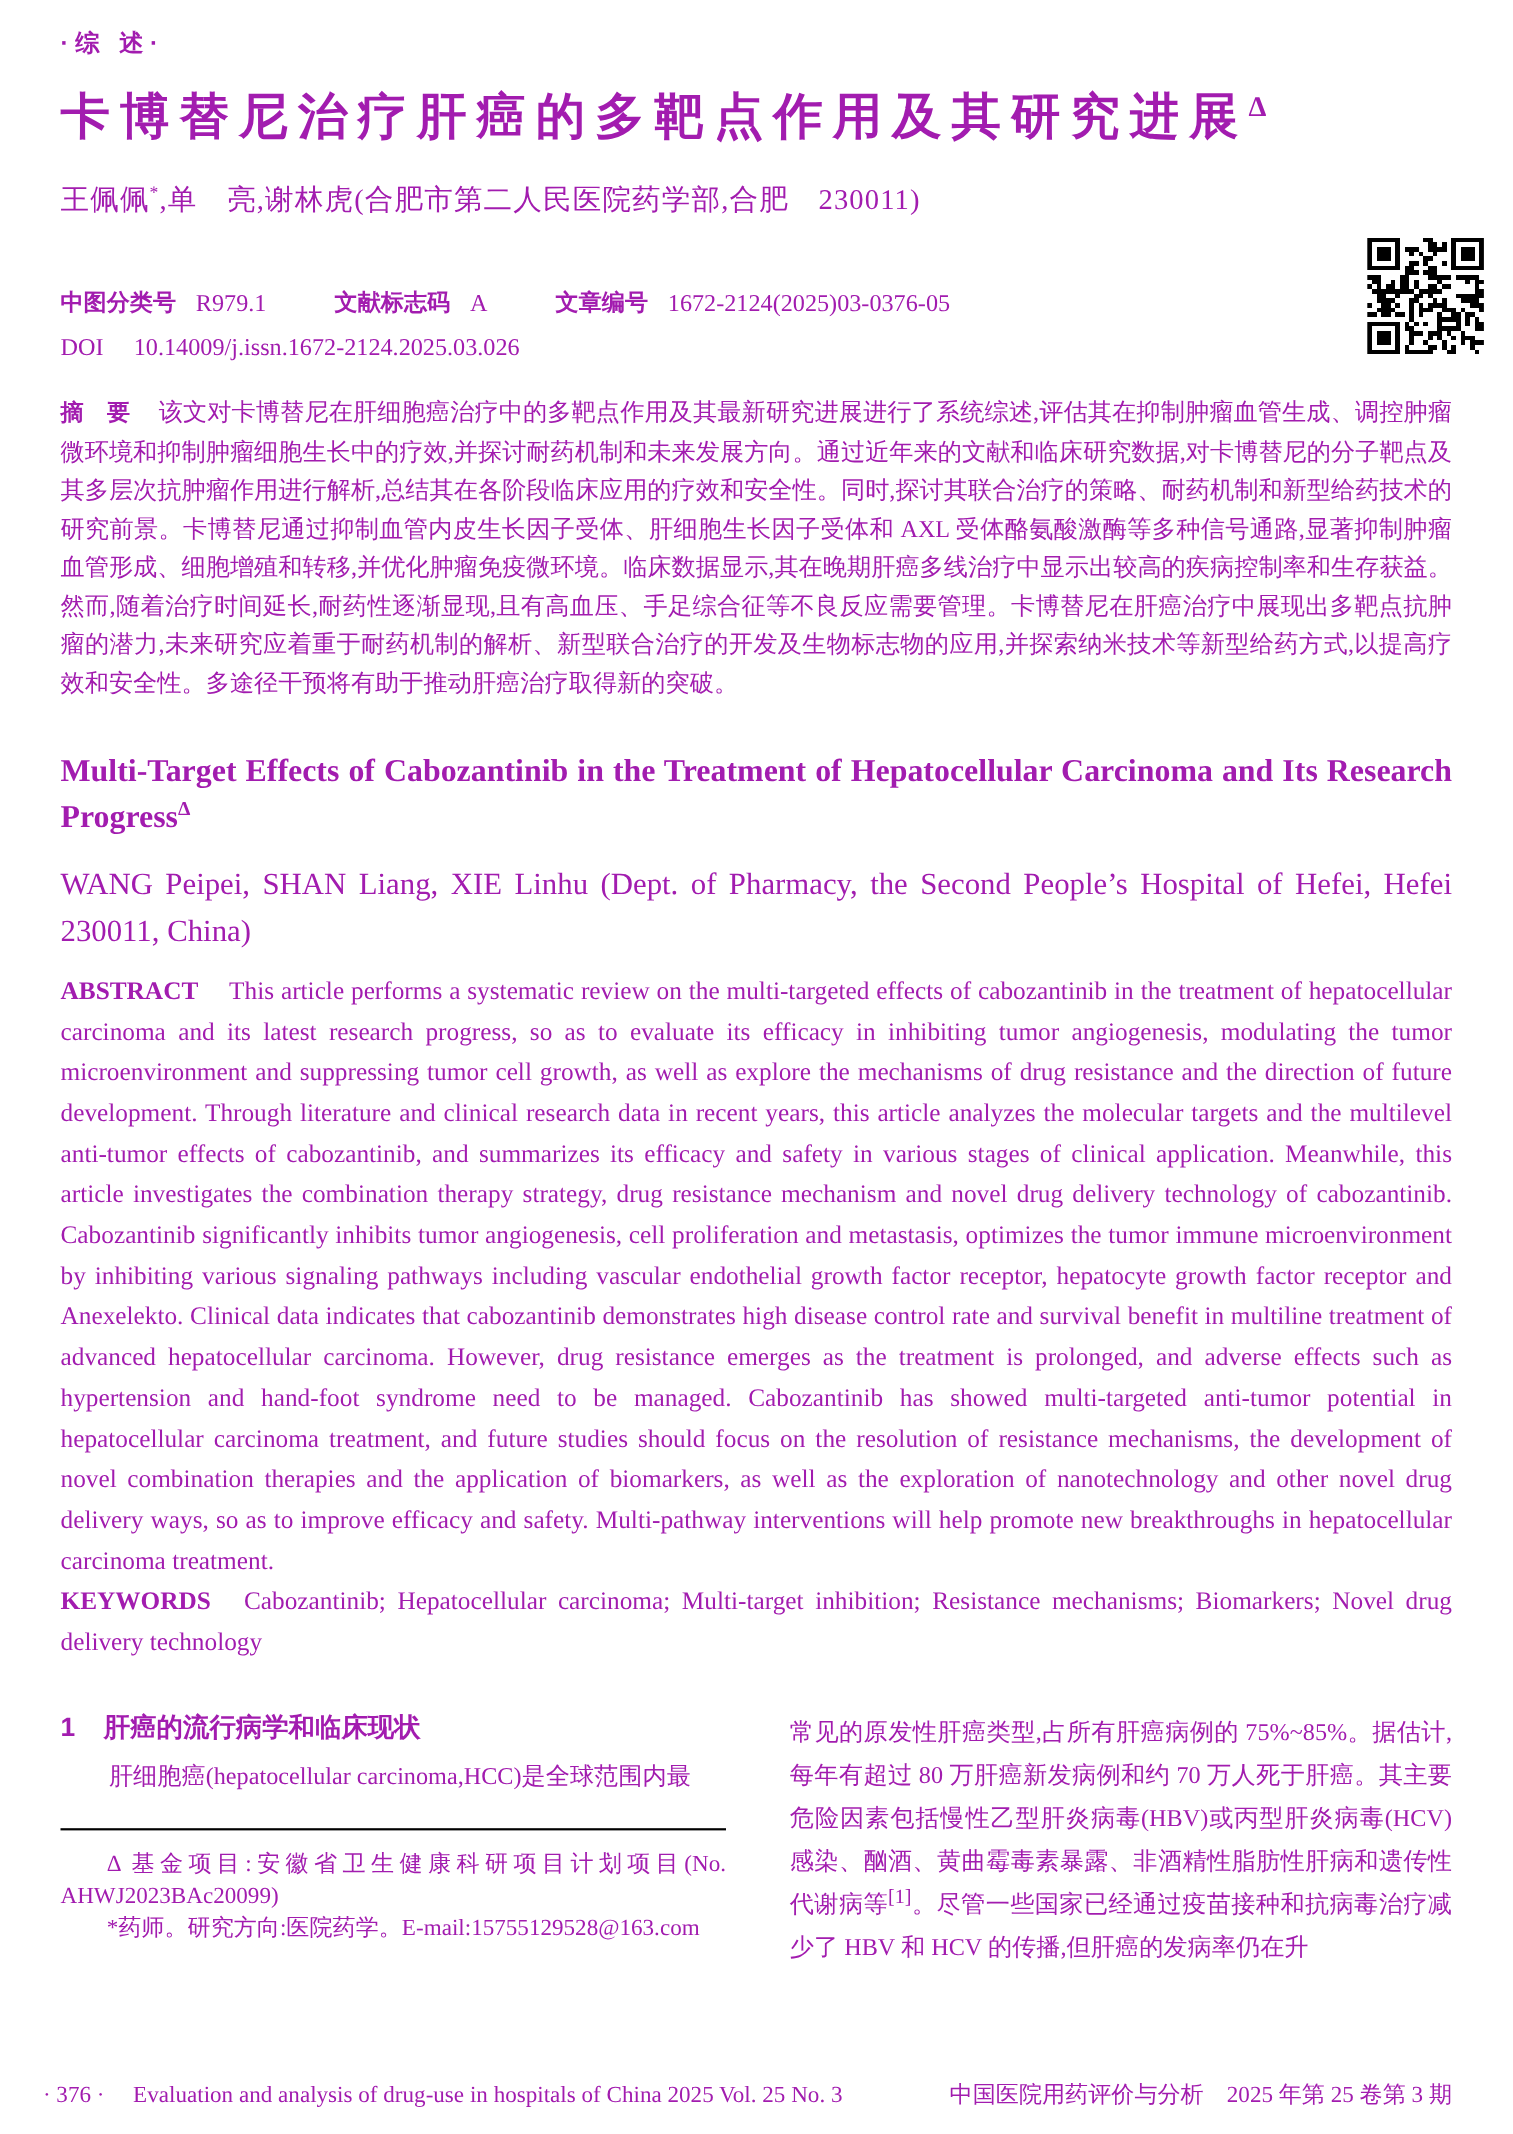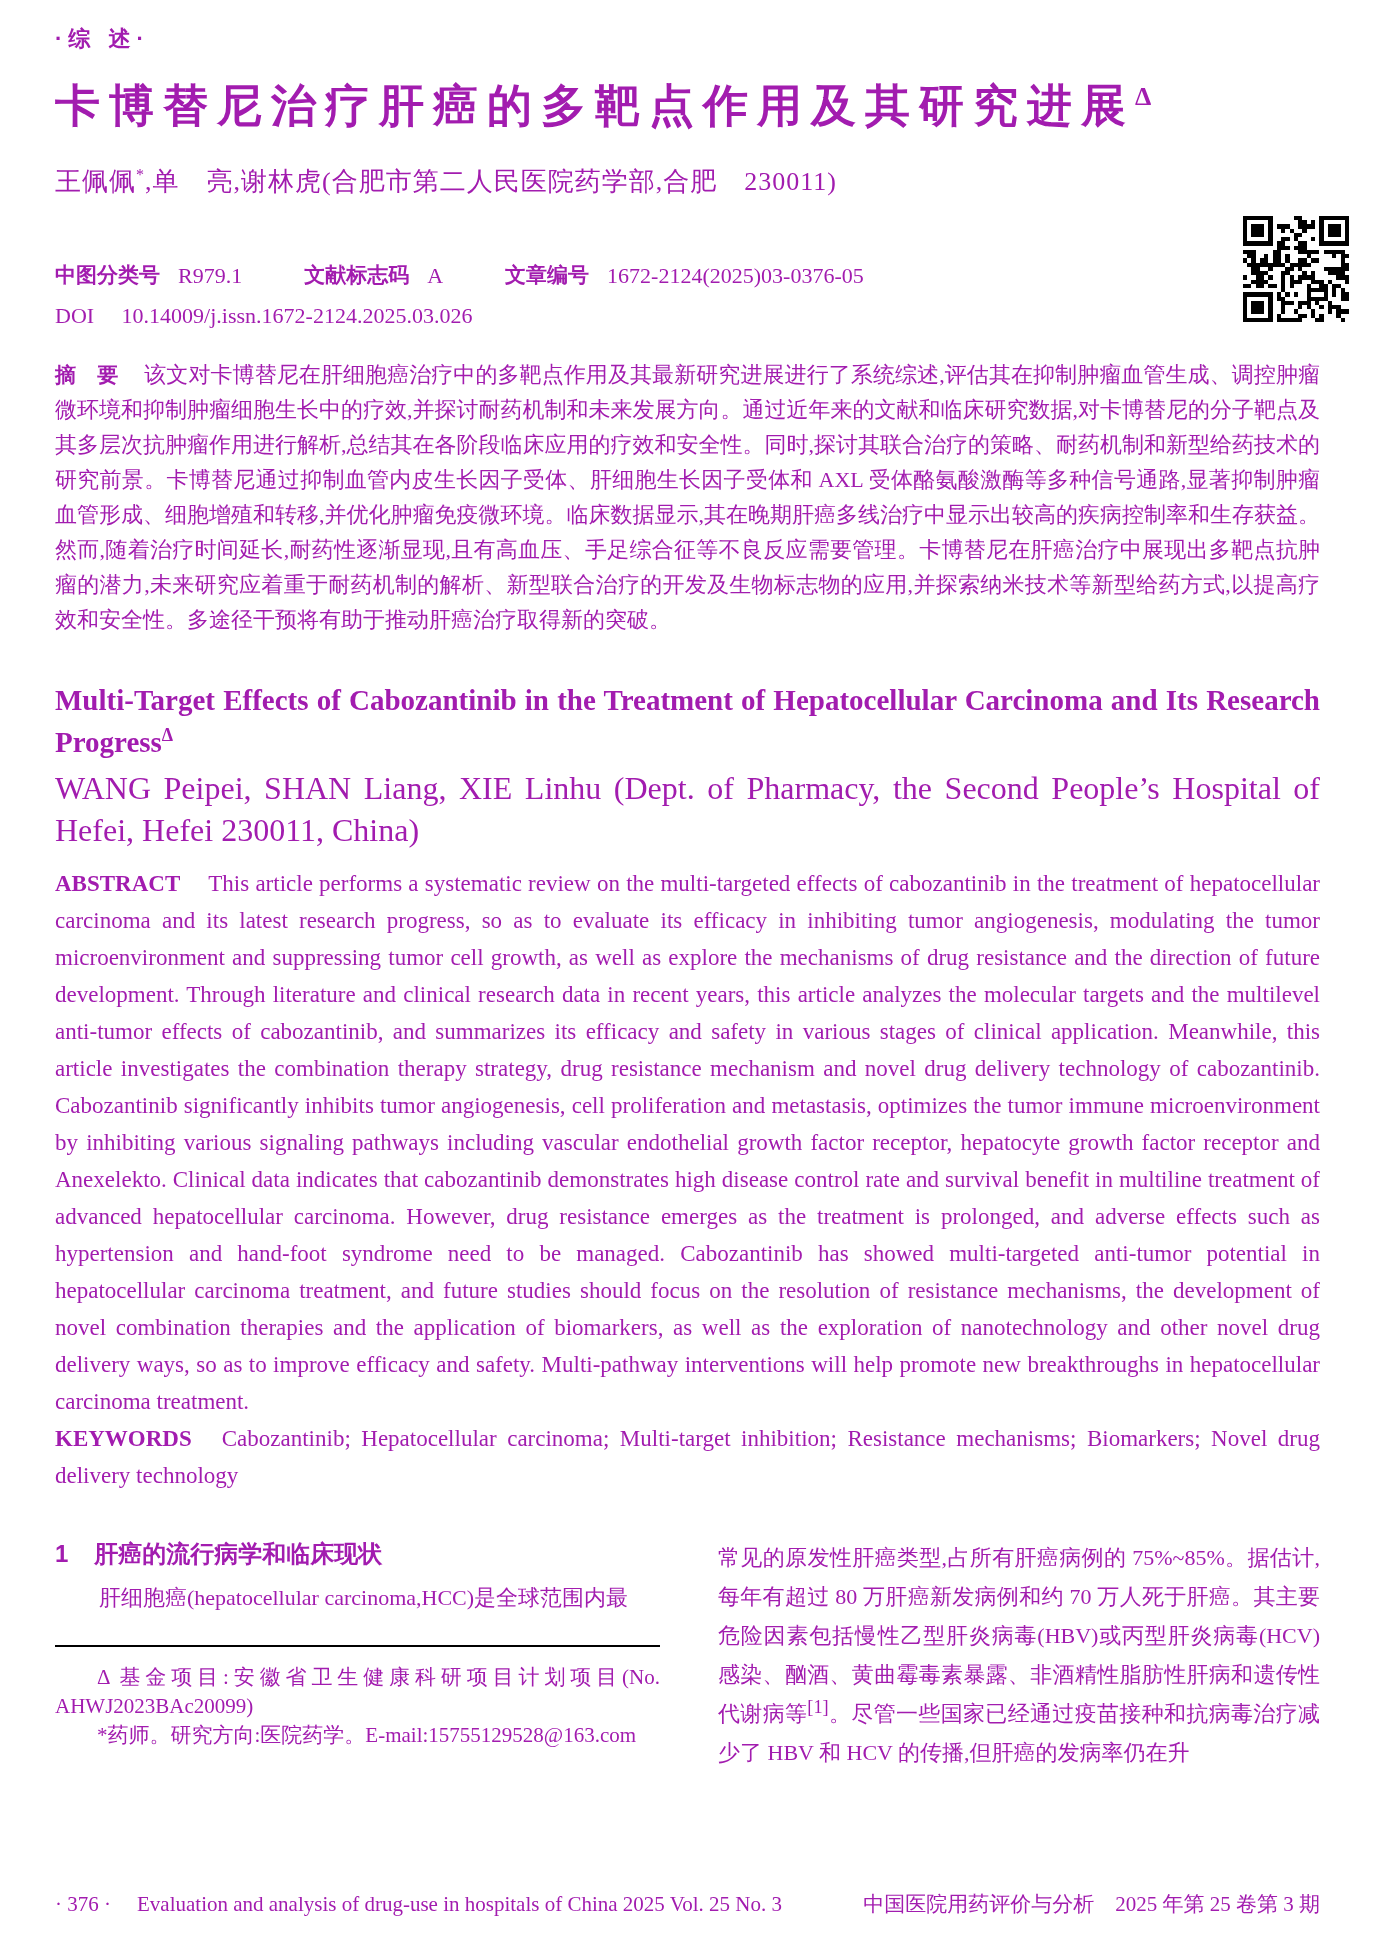--- a/index.html
+++ b/index.html
@@ -33,39 +33,39 @@
   .abstract-cn{
     margin-top:28px;font-size:22px;line-height:35px;text-align:justify;
   }
   .abstract-cn .lbl{font-size:21px;margin-right:26px;}
   .keywords-cn{font-size:22px;line-height:35px;text-align:justify;}
   .keywords-cn .lbl{font-size:21px;margin-right:24px;}
   .en-title{
     margin-top:42px;font-size:29px;font-weight:bold;line-height:42px;text-align:justify;
   }
   .en-title sup{font-size:18px;}
-  .en-authors{margin-top:4px;font-size:32px;line-height:42px;text-align:justify;}
+  .en-authors{margin-top:20px;font-size:28px;line-height:42px;text-align:justify;}
   .en-abstract{margin-top:14px;font-size:23px;line-height:37px;text-align:justify;}
   .en-abstract .lbl{font-weight:bold;margin-right:28px;}
   .en-keywords{font-size:23px;line-height:37px;text-align:justify;}
   .en-keywords .lbl{font-weight:bold;margin-right:30px;}
   .columns{display:flex;margin-top:44px;}
   .col-left{width:605px;margin-right:58px;flex:0 0 aupx;}
   .col-left{flex:0 0 605px;}
   .col-right{flex:1;}
   .sec-heading{font-size:24px;line-height:32px;display:flex;}
   .sec-heading .num{margin-right:26px;}
   .body-para{font-size:22px;line-height:39px;text-align:justify;margin-top:8px;}
   .indent{text-indent:2em;}
   .footnote{margin-top:28px;border-top:2px solid #000;padding-top:16px;}
   .footnote p{margin:0;font-size:21px;line-height:29px;text-align:justify;}
   .footnote p.indent{text-indent:2em;}
   sup{line-height:0;}
   .footer{
-    position:absolute;left:55px;right:55px;bottom:22px;
+    position:absolute;left:39px;right:55px;bottom:22px;
     display:flex;justify-content:space-between;align-items:baseline;
     font-size:21px;
   }
   .footer .pageno{margin-right:26px;}
   .footer-left{display:flex;align-items:baseline;}
 </style>
 </head>
 <body>
 
 <div class="page">

